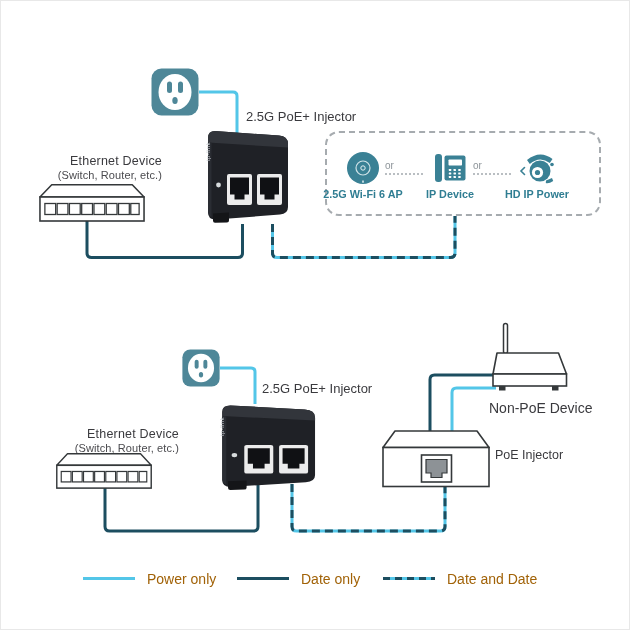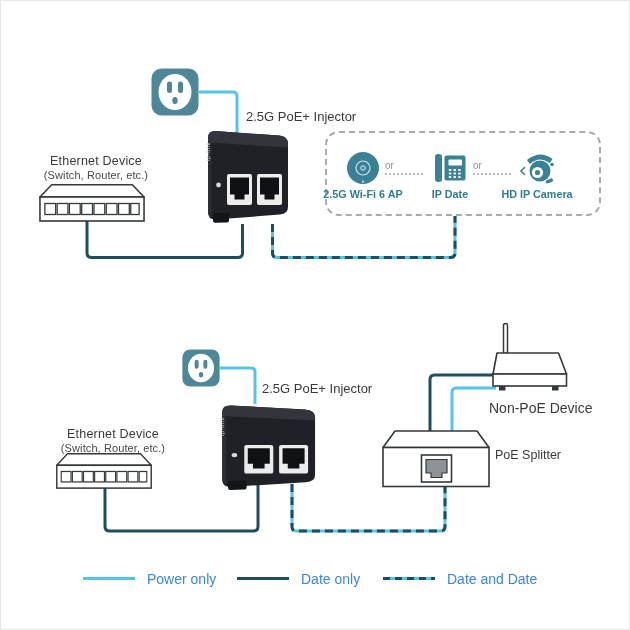--- a/index.html
+++ b/index.html
@@ -8,21 +8,21 @@
     font-family:"Liberation Sans",sans-serif;overflow:hidden;
     box-shadow:inset 0 0 0 1px #e8e8e8;
   }
   svg.lines{position:absolute;left:0;top:0;}
   .ln{fill:none;stroke-width:3;stroke-linecap:butt;}
   .ln.power{stroke:#53c6e8;}
   .ln.data{stroke:#1c4e60;}
   .ln.datadash{stroke:#1c4e60;stroke-dasharray:8 5;}
   .dev{position:absolute;display:block;}
   .plain-label{position:absolute;font-size:13px;color:#3a3a3e;white-space:nowrap;}
-  .eth-block{position:absolute;width:132px;text-align:center;color:#3a3a3e;}
+  .eth-block{position:absolute;width:132px;text-align:right;color:#3a3a3e;}
   .eth-block .t{font-size:12.5px;letter-spacing:.2px;}
   .eth-block .s{font-size:11px;color:#4a4a4e;margin-top:1px;letter-spacing:.1px;}
   .dash-box{
     position:absolute;left:325px;top:131px;width:276px;height:85px;
     border:2px dashed #a6abaf;border-radius:14px;box-sizing:border-box;background:#fff;
   }
   .pd-group{position:absolute;width:92px;text-align:center;}
   .pd-group .ico{height:34px;display:flex;align-items:center;justify-content:center;}
   .pd-group .lbl{margin-top:3px;font-size:10.8px;font-weight:700;color:#2f7d92;white-space:nowrap;}
   .or-sep{position:absolute;width:38px;text-align:left;}
@@ -30,21 +30,21 @@
   .or-sep .or-dots{border-bottom:2px dotted #b9bec2;margin-top:2px;}
   .injector-logo{
     position:absolute;font-size:6px;color:#c9ced2;letter-spacing:.4px;
     transform:rotate(-90deg);transform-origin:0 0;white-space:nowrap;
   }
   .legend-item{position:absolute;top:570px;display:flex;align-items:center;height:17px;}
   .legend-item .sample{width:52px;height:3px;margin-right:12px;}
   .legend-item .sample.power{background:#53c6e8;}
   .legend-item .sample.data{background:#1c4e60;}
   .legend-item .sample.mixed{background:repeating-linear-gradient(90deg,#1c4e60 0 7px,#53c6e8 7px 12px);}
-  .legend-item .txt{font-size:14px;color:#3b82f6;white-space:nowrap;}
+  .legend-item .txt{font-size:14px;color:#a16207;white-space:nowrap;}
 </style>
 </head>
 <body>
 
 <div id="canvas">
 
   <svg width="0" height="0" style="position:absolute" aria-hidden="true">
     <defs>
       <symbol id="sym-outlet" viewBox="0 0 48 48" preserveAspectRatio="none">
         <rect x="0.5" y="0.5" width="47" height="47" rx="10" fill="#4e8798"></rect>
@@ -163,41 +163,41 @@
             <rect x="24.2" y="17" width="2.5" height="2" rx="0.4"></rect>
           <rect x="14.8" y="20.5" width="2.5" height="2" rx="0.4"></rect>
             <rect x="19.5" y="20.5" width="2.5" height="2" rx="0.4"></rect>
             <rect x="24.2" y="20.5" width="2.5" height="2" rx="0.4"></rect>
           <rect x="14.8" y="24" width="2.5" height="2" rx="0.4"></rect>
             <rect x="19.5" y="24" width="2.5" height="2" rx="0.4"></rect>
             <rect x="24.2" y="24" width="2.5" height="2" rx="0.4"></rect>
         </g>
       </svg>
     </div>
-    <div class="lbl">IP Date</div>
+    <div class="lbl">IP Device</div>
   </div>
 
   <div class="or-sep" style="left:473px;top:160px">
     <span class="or-text">or</span>
     <div class="or-dots"></div>
   </div>
 
   <div class="pd-group" style="left:491px;top:151px">
     <div class="ico">
       <svg width="38" height="34" viewBox="0 0 38 34">
         <path d="M9,9 Q22,-1.5 34.5,8 L31.8,12 Q21.8,4.5 11.8,13 Z" fill="#3a8195"></path>
         <circle cx="34" cy="13.5" r="1.8" fill="#3a8195"></circle>
         <circle cx="22" cy="20" r="10.5" fill="#3a8195"></circle>
         <circle cx="19.5" cy="21.5" r="5.6" fill="#ffffff"></circle>
         <circle cx="19.5" cy="21.5" r="2.6" fill="#3a8195"></circle>
         <path d="M6.5,16.5 L3,20 L6.5,23.5" fill="none" stroke="#3a8195" stroke-width="1.6" stroke-linecap="round"></path>
         <path d="M28,29.5 L34,27 L35.2,30 Q31,32.8 27.8,32 Z" fill="#3a8195"></path>
       </svg>
     </div>
-    <div class="lbl">HD IP Camera</div>
+    <div class="lbl">HD IP Power</div>
   </div>
 
   <svg class="dev" style="left:182px;top:349px" width="38" height="38">
       <use href="#sym-outlet"></use>
     </svg>
 
   <svg class="dev" style="left:206px;top:399px" width="116" height="92">
       <use href="#sym-injector"></use>
     </svg>
   <span class="injector-logo" style="left:219px;top:436px">tp-link</span>
@@ -213,21 +213,21 @@
     </svg>
 
   <svg class="dev" style="left:492px;top:322px" width="76" height="73">
       <use href="#sym-router"></use>
     </svg>
   <div class="plain-label" style="left:489px;top:400px;font-size:14px">Non-PoE Device</div>
 
   <svg class="dev" style="left:382px;top:430px" width="108" height="58">
       <use href="#sym-splitter"></use>
     </svg>
-  <div class="plain-label" style="left:495px;top:448px;font-size:12.5px">PoE Splitter</div>
+  <div class="plain-label" style="left:495px;top:448px;font-size:12.5px">PoE Injector</div>
 
   <div class="legend-item" style="left:83px">
     <div class="sample power"></div>
     <span class="txt">Power only</span>
   </div>
   <div class="legend-item" style="left:237px">
     <div class="sample data"></div>
     <span class="txt">Date only</span>
   </div>
   <div class="legend-item" style="left:383px">

